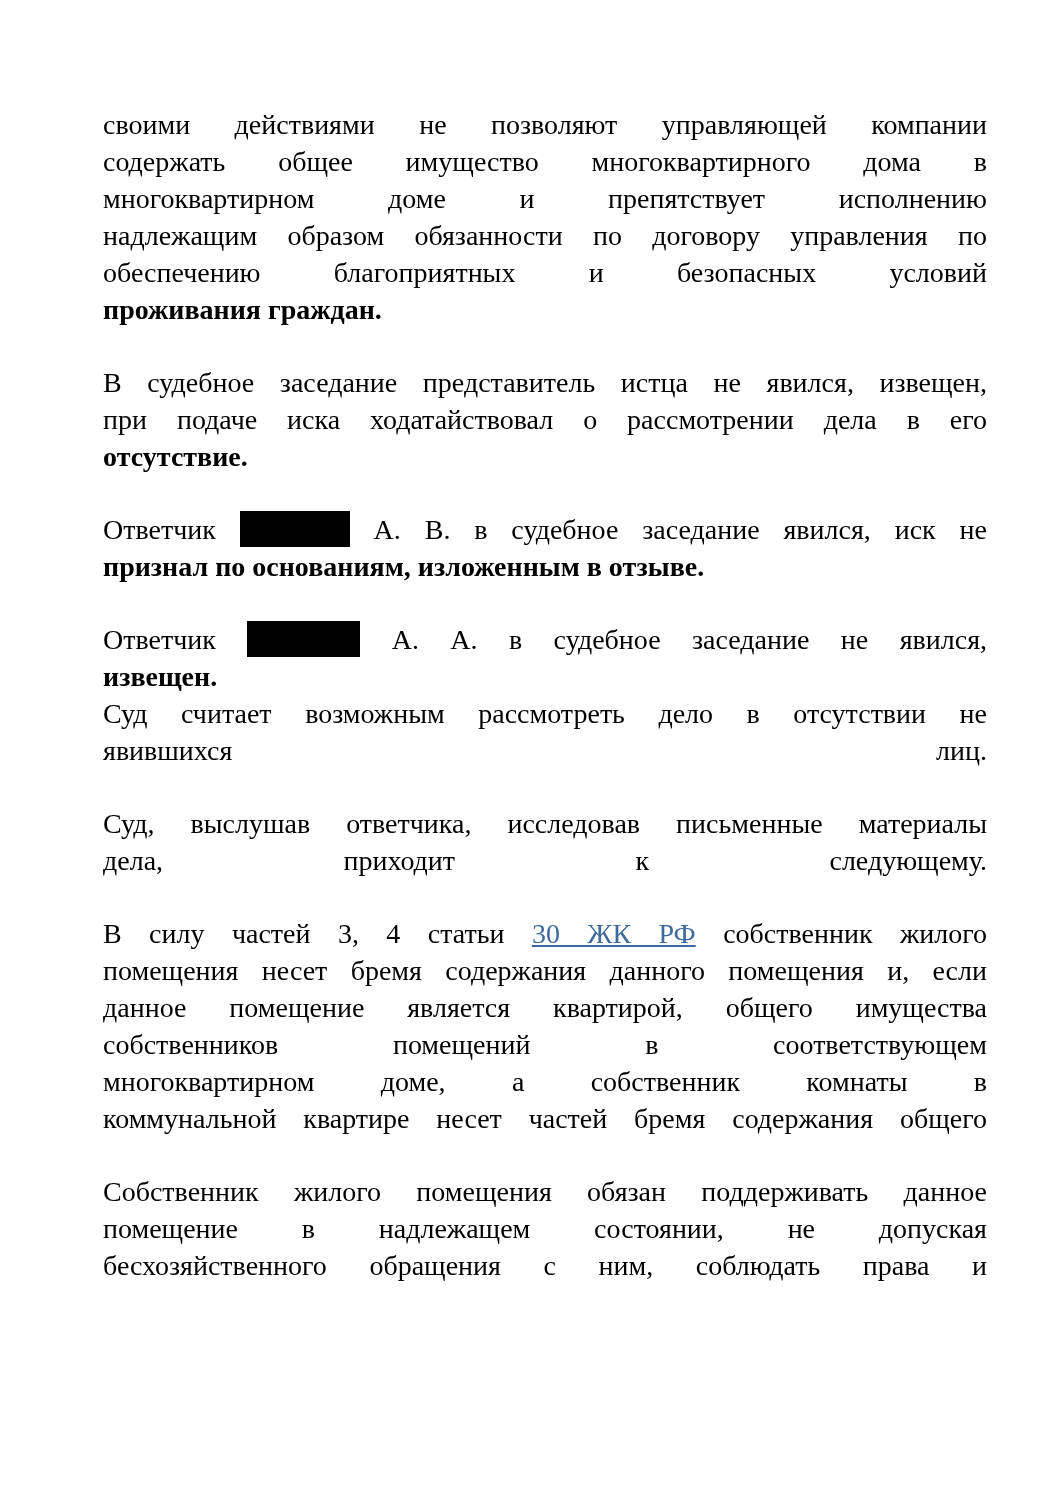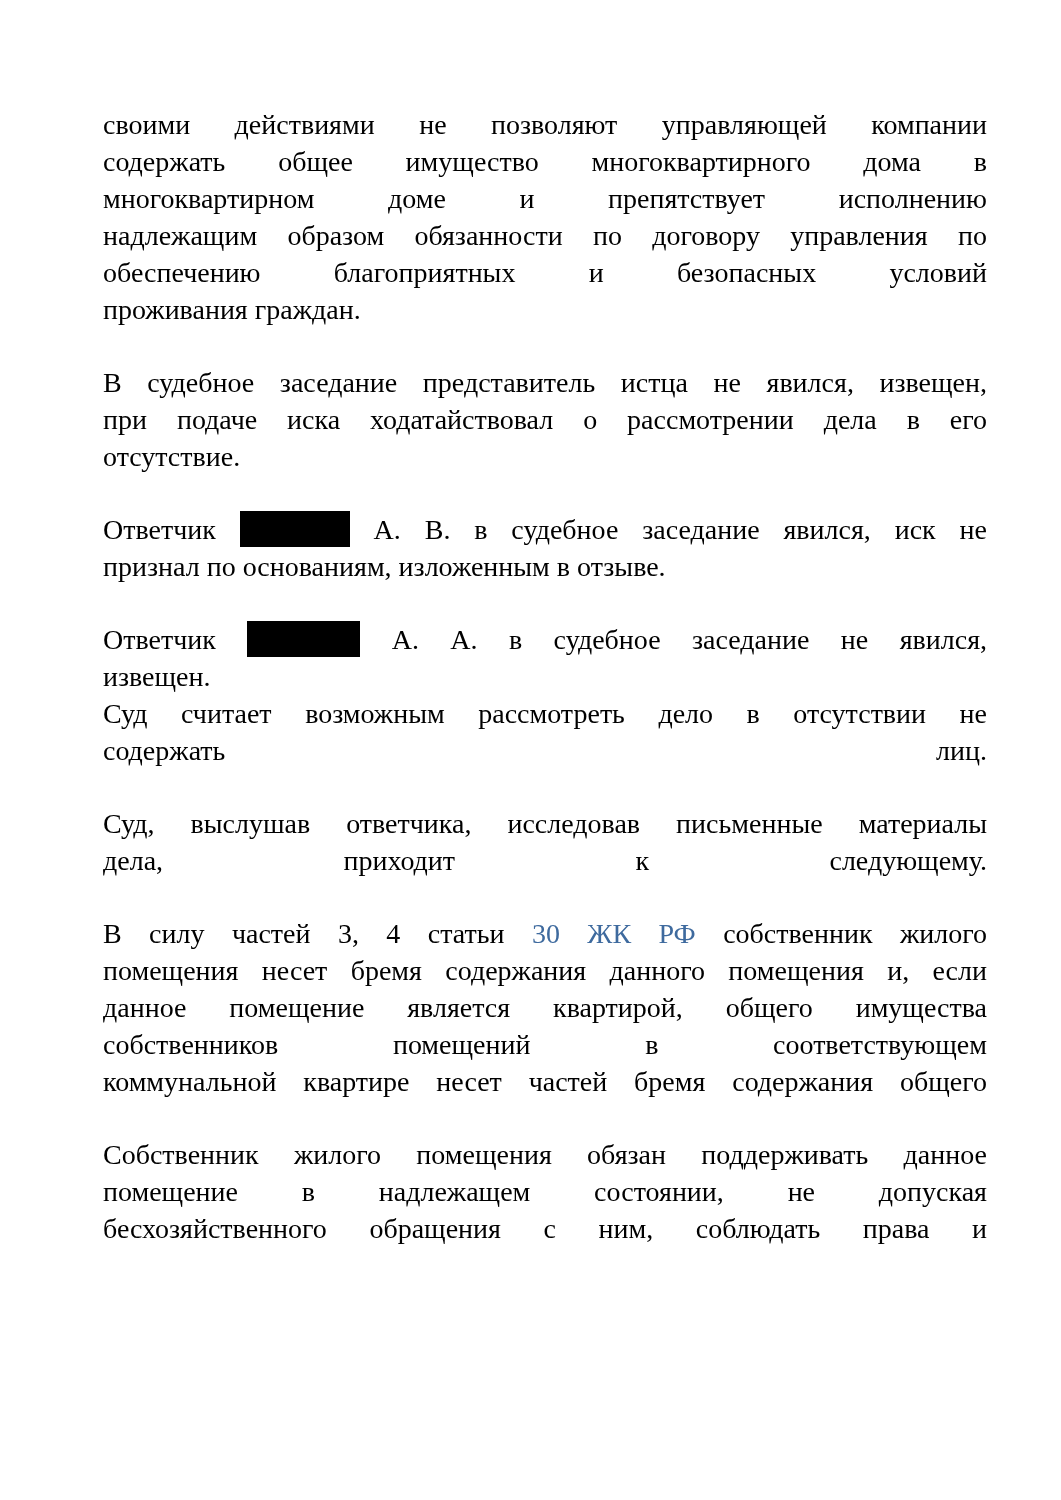--- a/index.html
+++ b/index.html
@@ -34,33 +34,35 @@
   }
   .line {
     font-size: 28px;
     line-height: 37px;
     text-align: justify;
     text-align-last: justify;
     white-space: normal;
   }
   .line.flush {
     text-align-last: left;
+    font-weight: bold;
   }
   .redaction {
     display: inline-block;
     width: 110px;
     height: 36px;
     background: var(--redaction-color);
     vertical-align: -8px;
   }
   .redaction.wide {
     width: 113px;
   }
   .law-link {
     color: var(--link-color);
+    text-decoration: underline;
     cursor: pointer;
   }
 </style>
 </head>
 <body>
 
 <div class="page">
 
   <div class="para">
     <div class="line">своими действиями не позволяют управляющей компании</div>
@@ -90,37 +92,38 @@
     <div class="line">
       <span>Ответчик</span>
       <span class="redaction wide"></span>
       <span>А. А. в судебное заседание не явился,</span>
     </div>
     <div class="line flush">извещен.</div>
   </div>
 
   <div class="para">
     <div class="line">Суд считает возможным рассмотреть дело в отсутствии не</div>
-    <div class="line">содержать лиц.</div>
+    <div class="line">явившихся лиц.</div>
   </div>
 
   <div class="para">
     <div class="line">Суд, выслушав ответчика, исследовав письменные материалы</div>
     <div class="line">дела, приходит к следующему.</div>
   </div>
 
   <div class="para">
     <div class="line">
       <span>В силу частей 3, 4 статьи</span>
       <a class="law-link">30 ЖК РФ</a>
       <span>собственник жилого</span>
     </div>
     <div class="line">помещения несет бремя содержания данного помещения и, если</div>
     <div class="line">данное помещение является квартирой, общего имущества</div>
     <div class="line">собственников помещений в соответствующем</div>
+    <div class="line">многоквартирном доме, а собственник комнаты в</div>
     <div class="line">коммунальной квартире несет частей бремя содержания общего</div>
   </div>
 
   <div class="para tight">
     <div class="line">Собственник жилого помещения обязан поддерживать данное</div>
     <div class="line">помещение в надлежащем состоянии, не допуская</div>
     <div class="line">бесхозяйственного обращения с ним, соблюдать права и</div>
   </div>
 
 </div>

